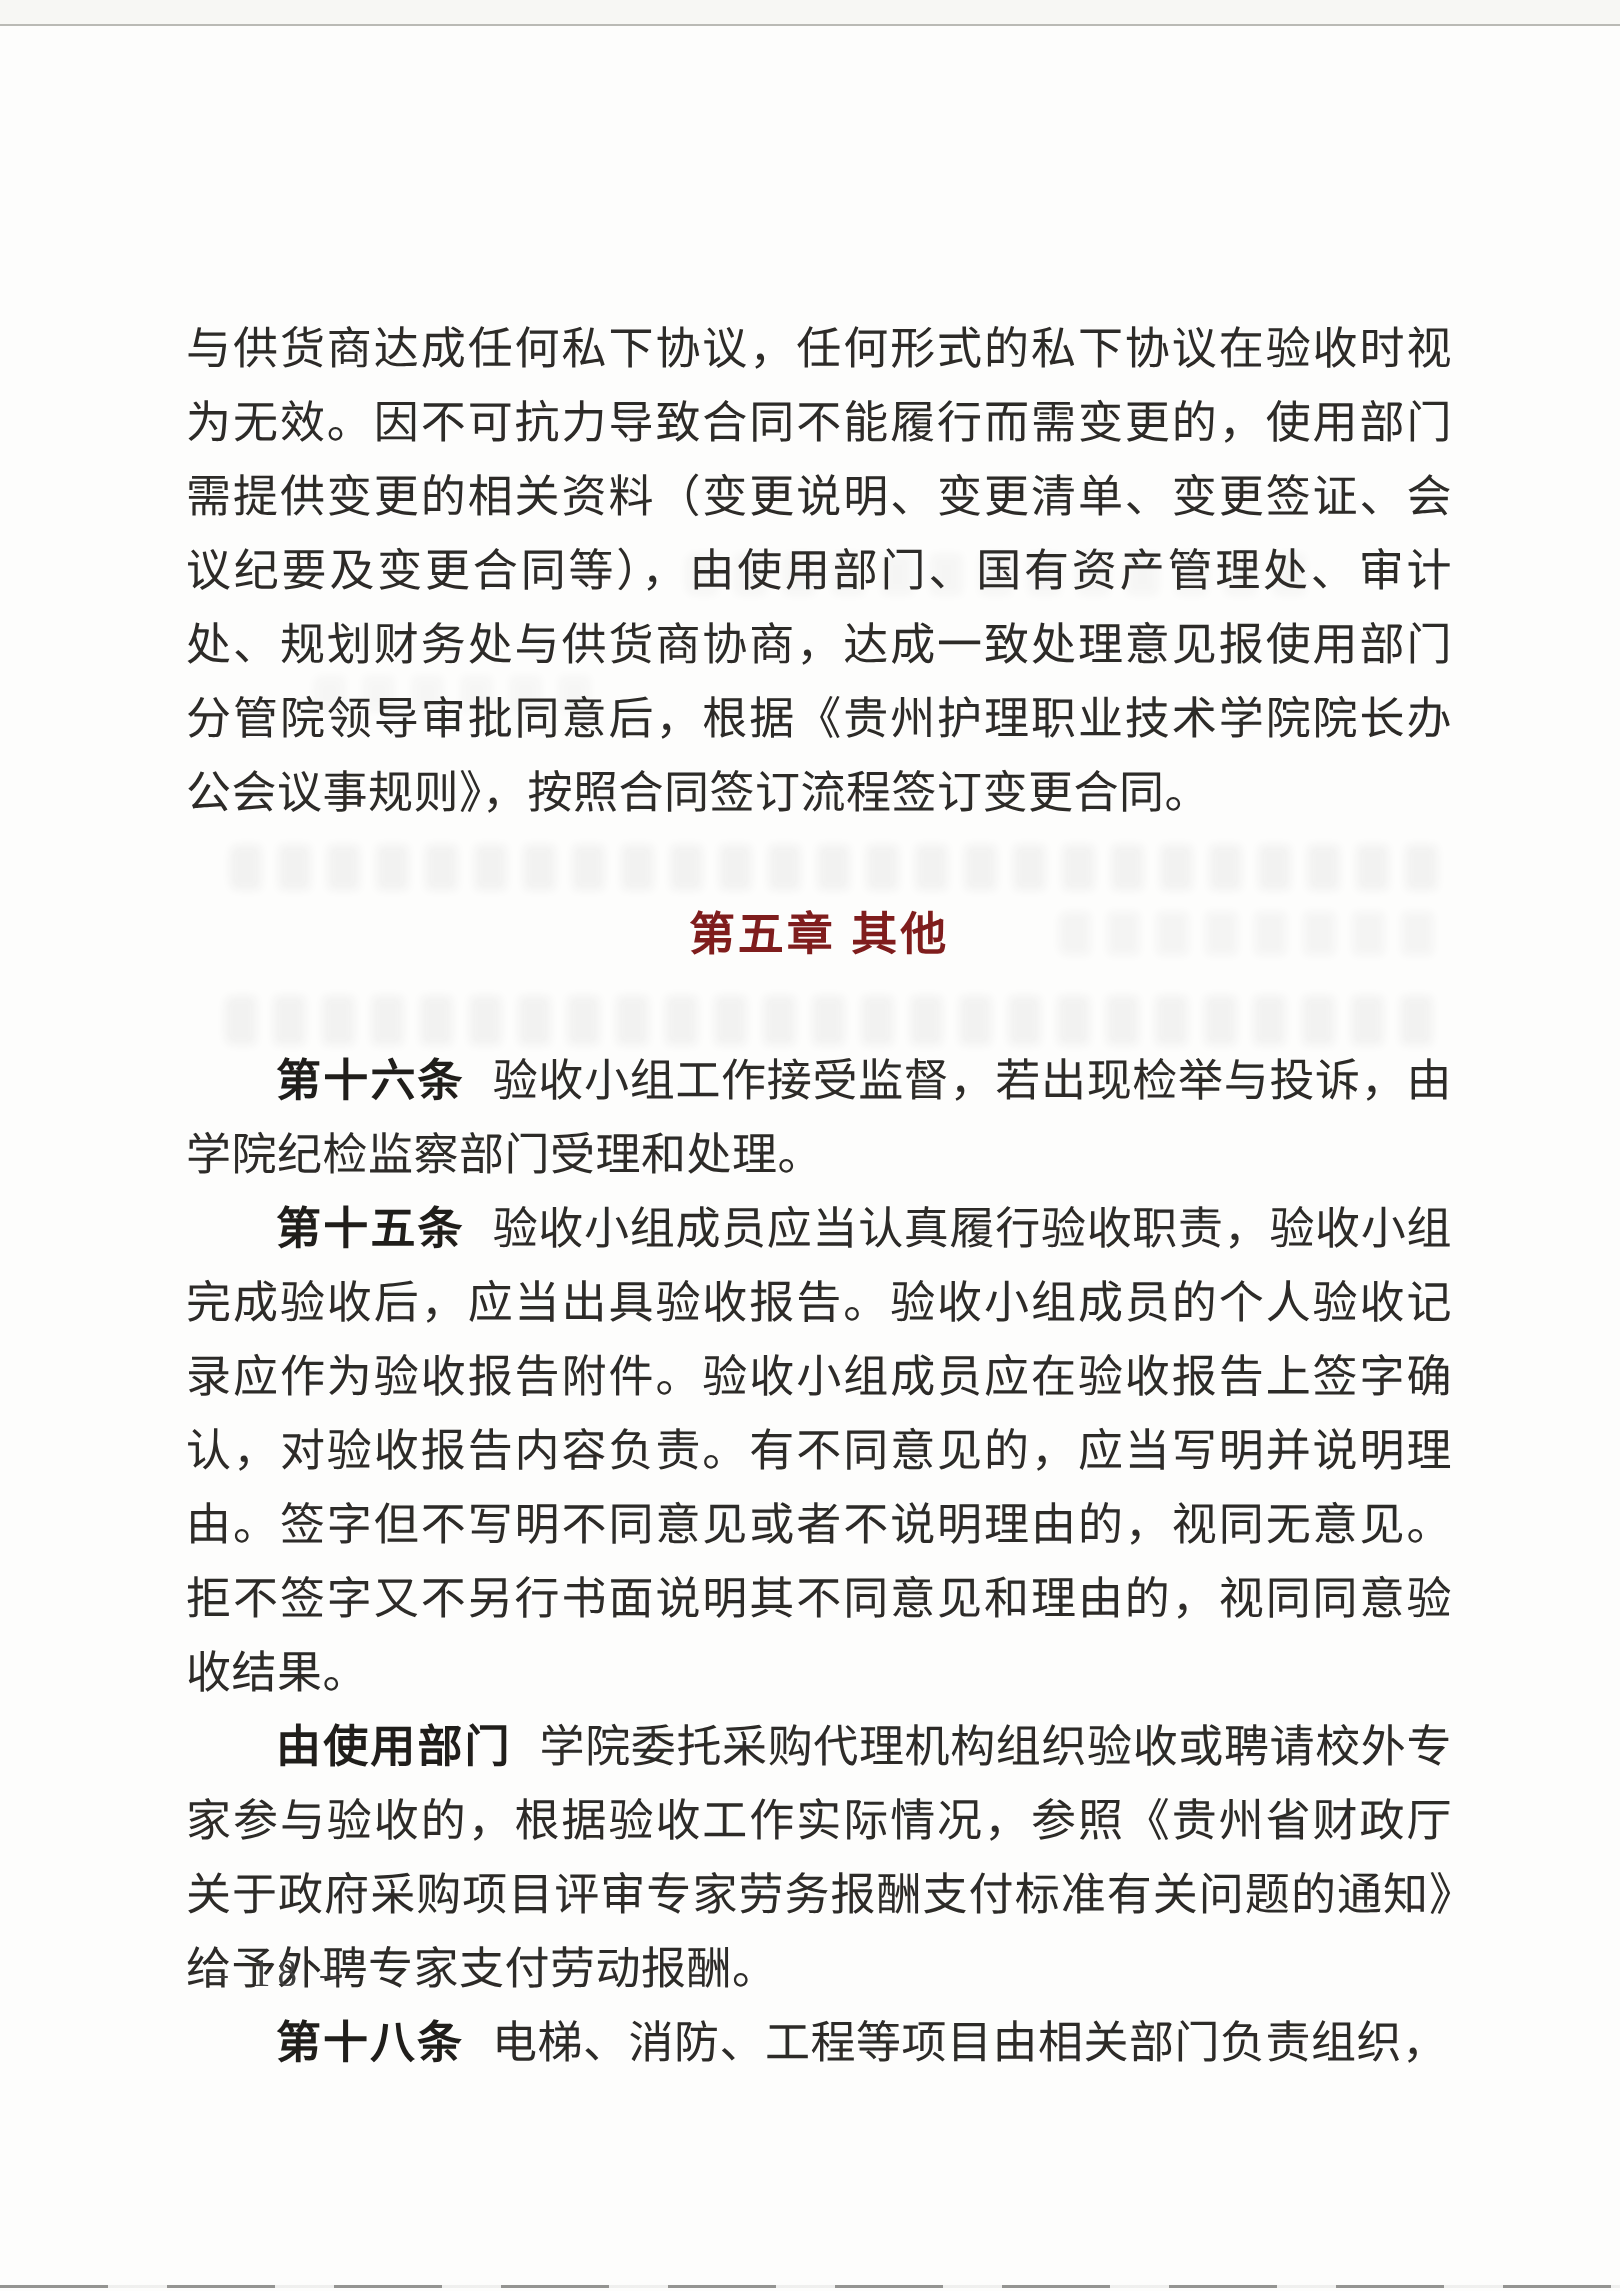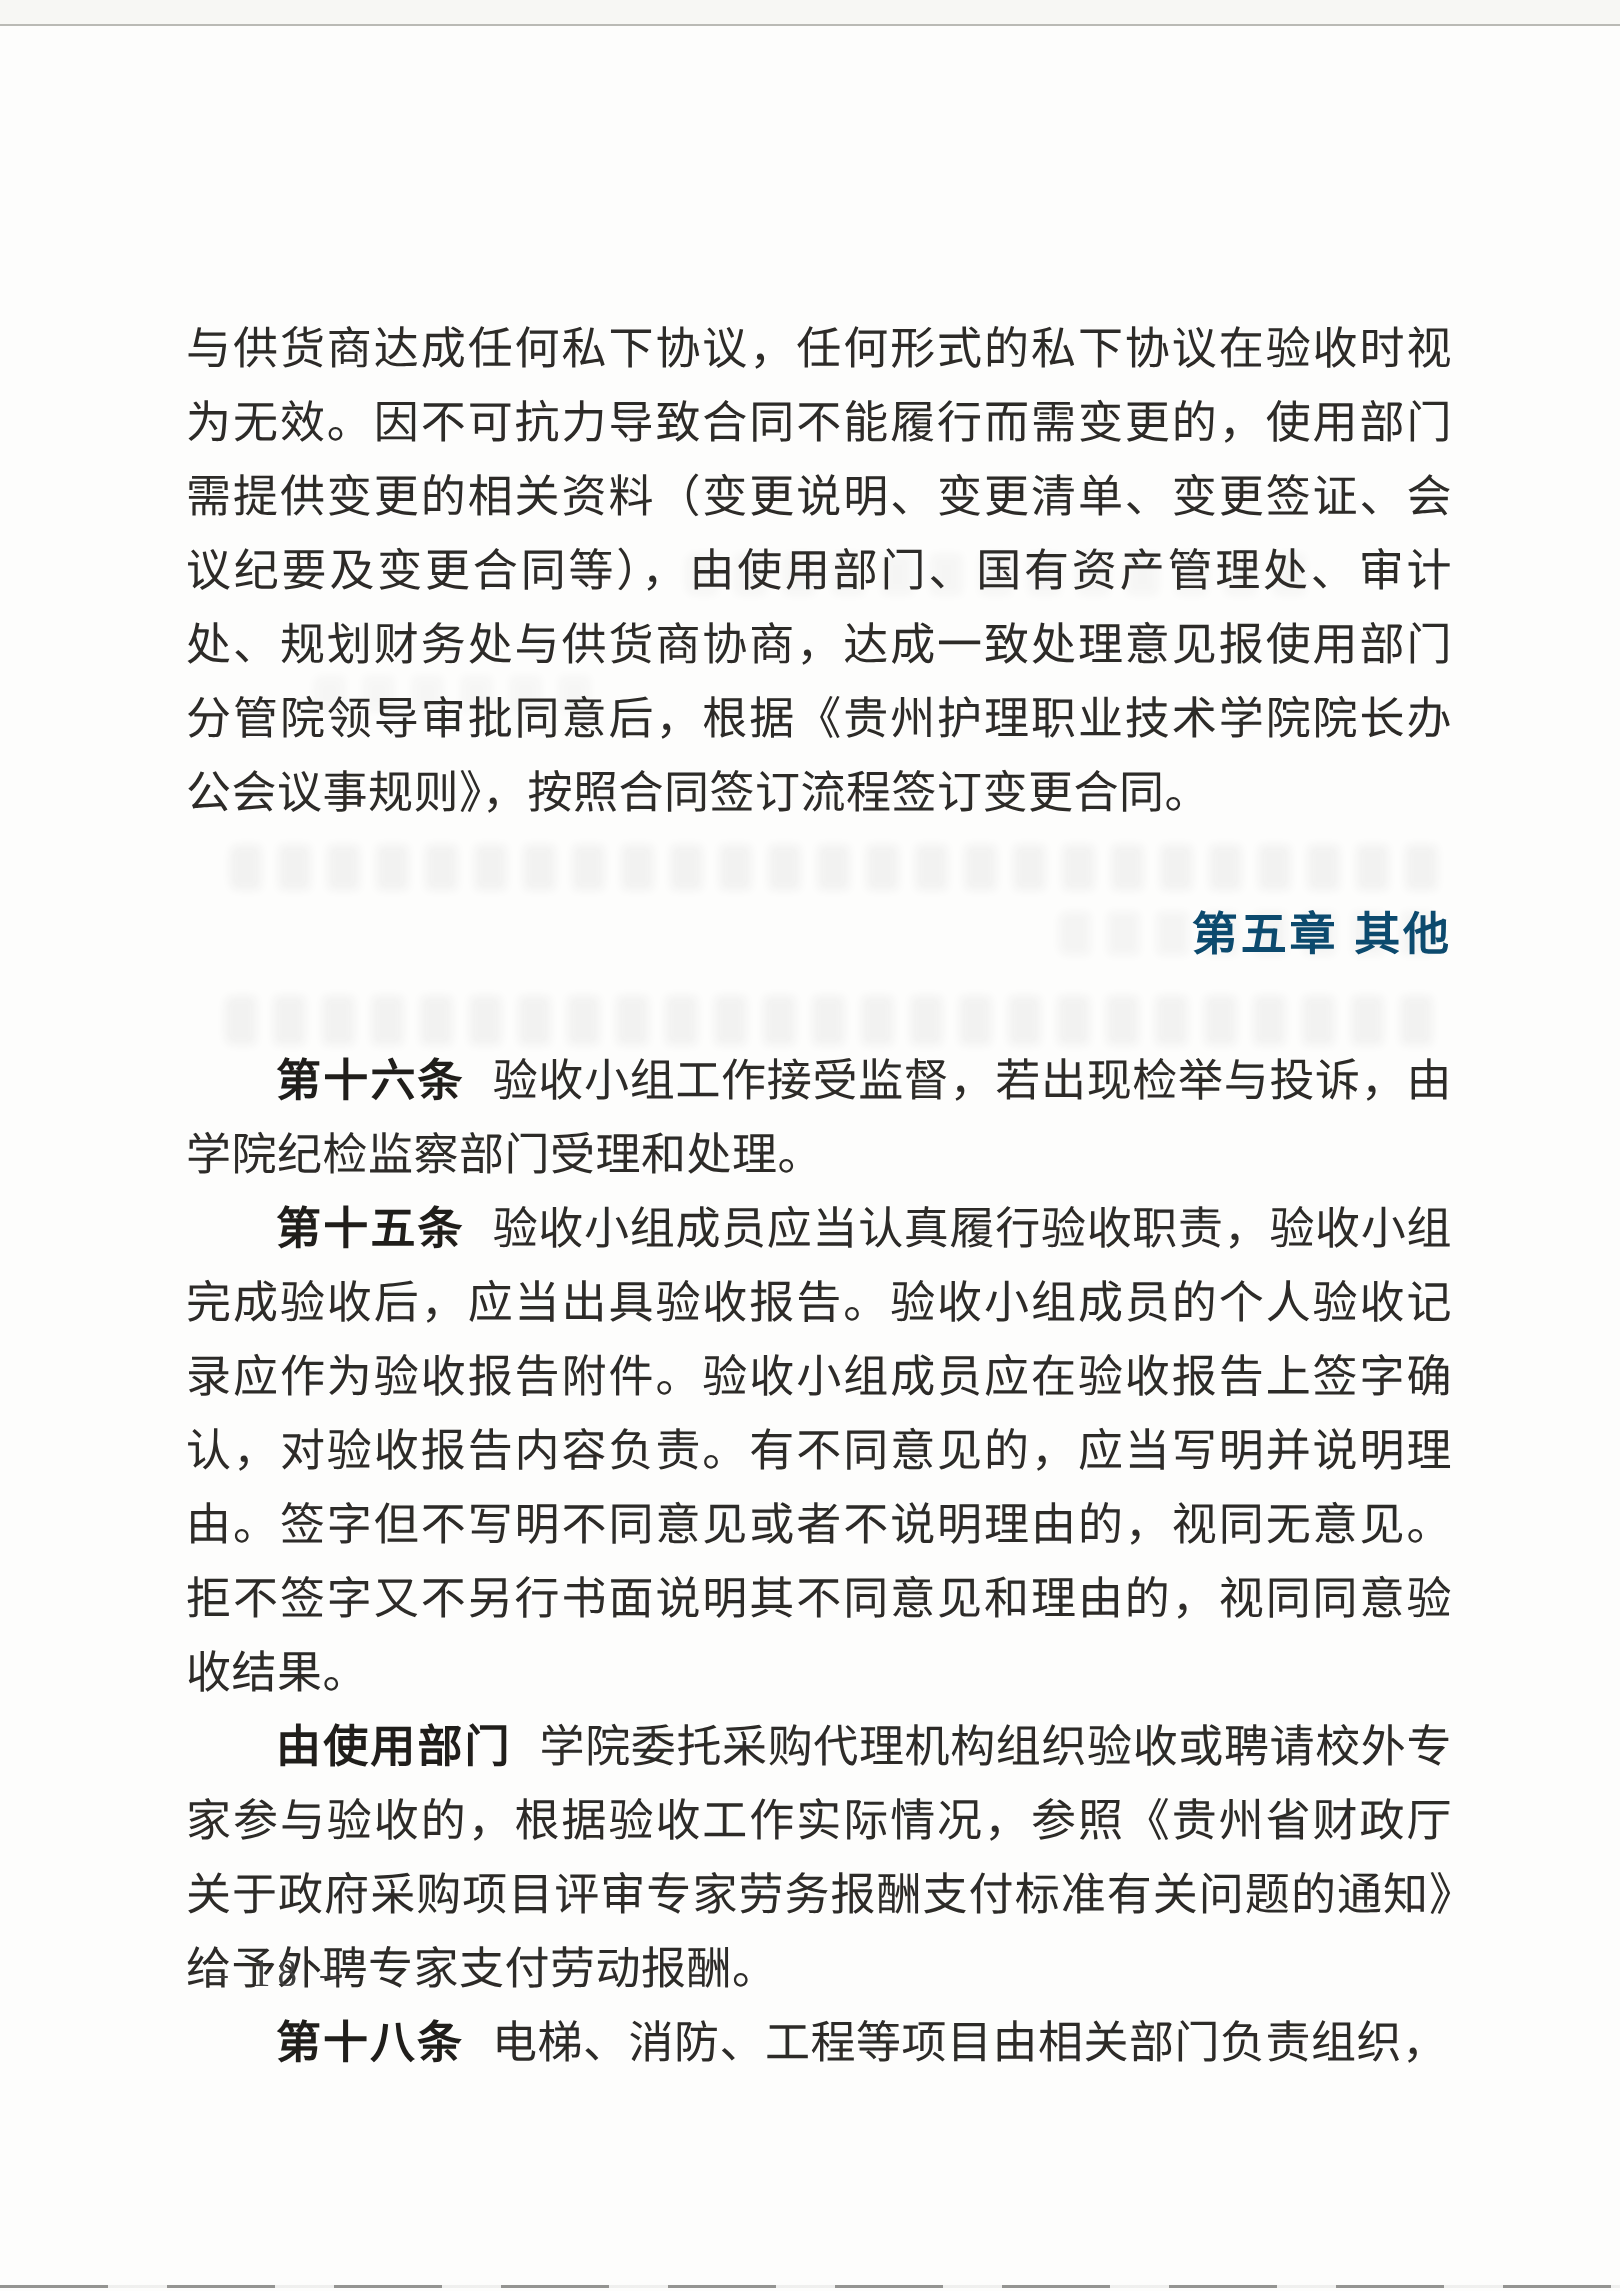--- a/index.html
+++ b/index.html
@@ -70,22 +70,22 @@
     color: #201e1b;
     margin-right: 0.62em;
     letter-spacing: 2px;
   }
 
   h2.chapter {
     font-family: "Liberation Sans", "DejaVu Sans", sans-serif;
     font-weight: 700;
     font-size: 46px;
     line-height: 74px;
-    color: #0c4a6e;
-    text-align: right;
+    color: #7f1d1d;
+    text-align: center;
     margin: 67px 0 73px 0;
     letter-spacing: 2.9px;
   }
 
   
   .page-number {
     position: absolute;
     left: 208px;
     top: 1951px;
     font-size: 39px;

